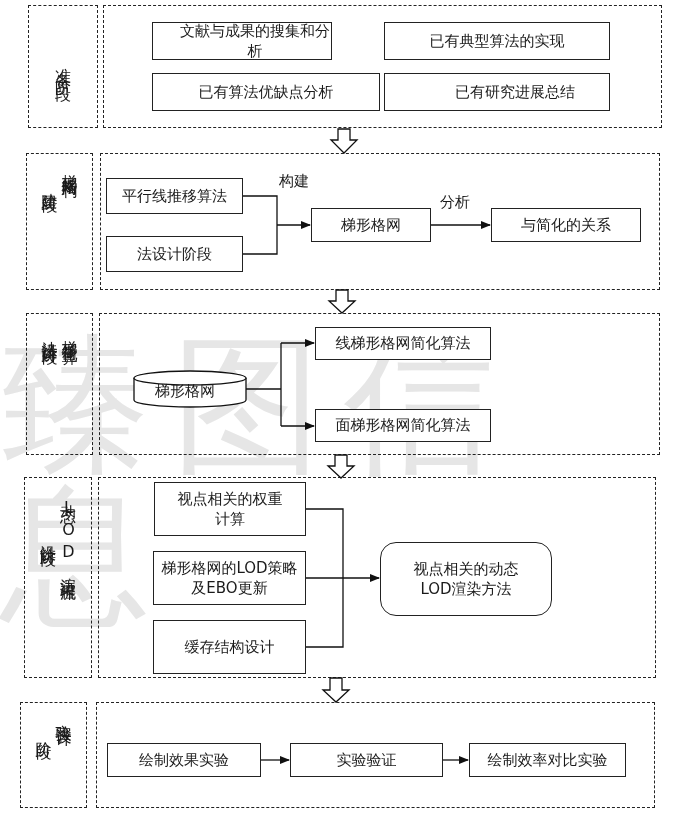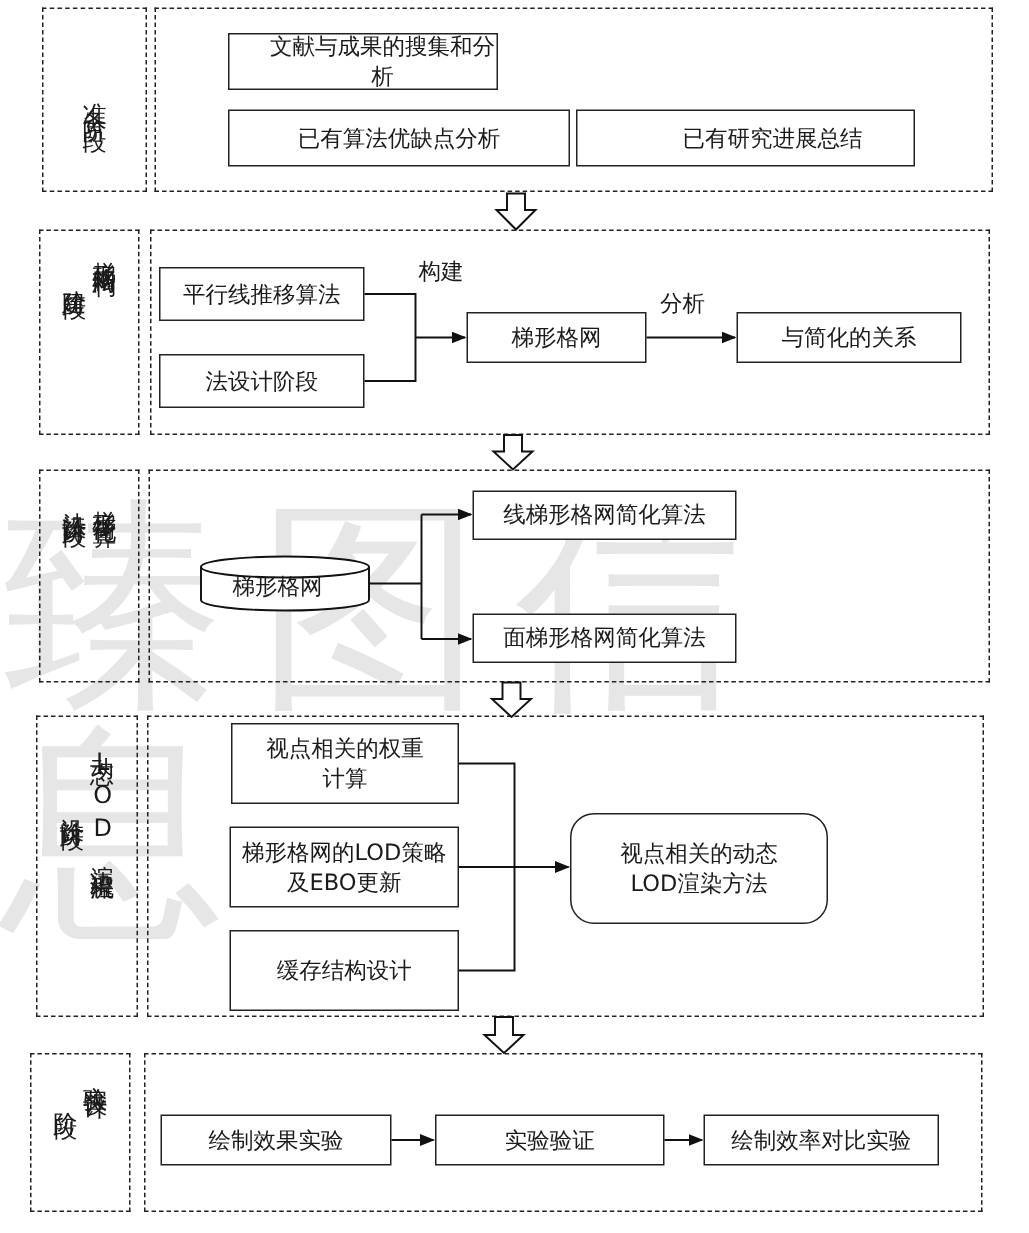--- a/index.html
+++ b/index.html
@@ -26,20 +26,21 @@
   <span style="letter-spacing:22px;">臻图信息</span>
 </div>
 
 <div class="layer">
 
   <div class="abs dash vlabel" style="left:28px; top:5px; width:70px; height:123px; align-items:center;">
     <span class="vcol" style="letter-spacing:6px;">准备阶段</span>
   </div>
   <div class="abs dash" style="left:103px; top:5px; width:559px; height:123px;"></div>
   <div class="abs box" style="left:152px; top:22px; width:180px; height:38px;padding-left:26px;">文献与成果的搜集和分析</div>
+  <div class="abs box" style="left:384px; top:22px; width:226px; height:38px;">已有典型算法的实现</div>
   <div class="abs box" style="left:152px; top:73px; width:228px; height:38px;">已有算法优缺点分析</div>
   <div class="abs box" style="left:384px; top:73px; width:226px; height:38px;padding-left:36px;">已有研究进展总结</div>
 
   <div class="abs dash vlabel" style="left:26px; top:153px; width:67px; height:137px; padding-top:8px;">
     <span class="vcol">梯形格网构</span>
     <span class="vcol" style="margin-top:18px;">建阶段</span>
   </div>
   <div class="abs dash" style="left:100px; top:153px; width:560px; height:137px;"></div>
   <div class="abs box" style="left:106px; top:178px; width:137px; height:36px;">平行线推移算法</div>
   <div class="abs box" style="left:106px; top:236px; width:137px; height:36px;">法设计阶段</div>

